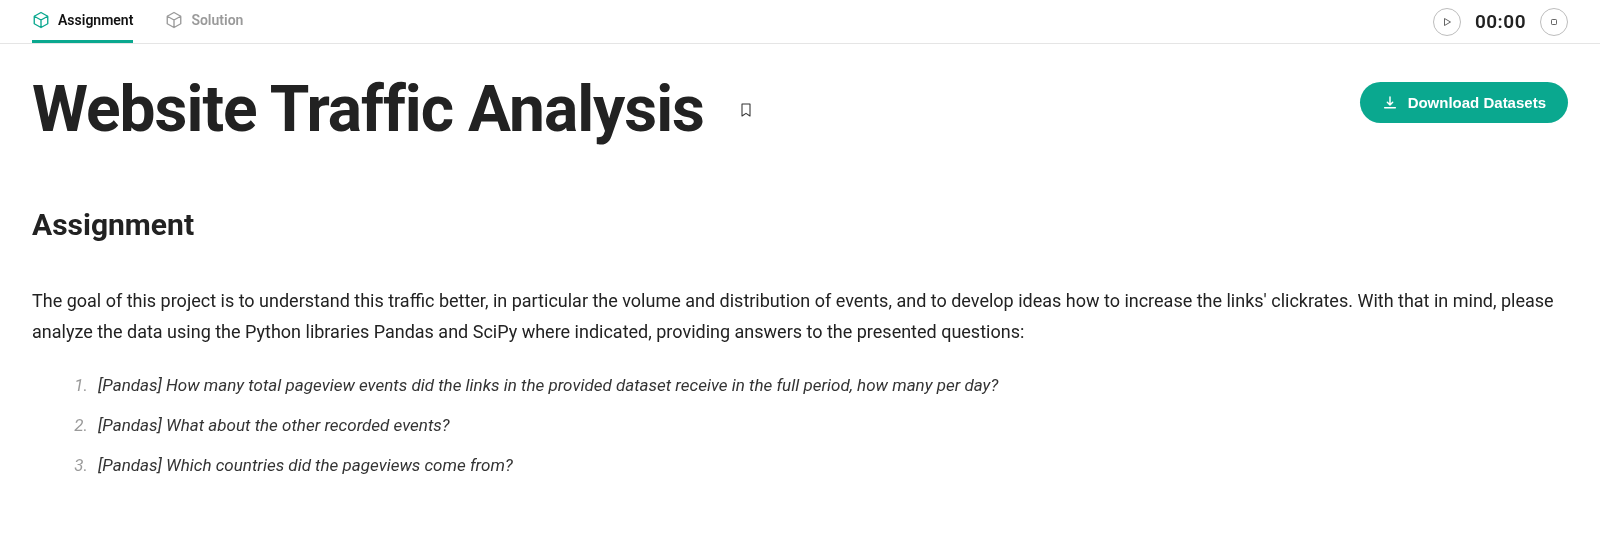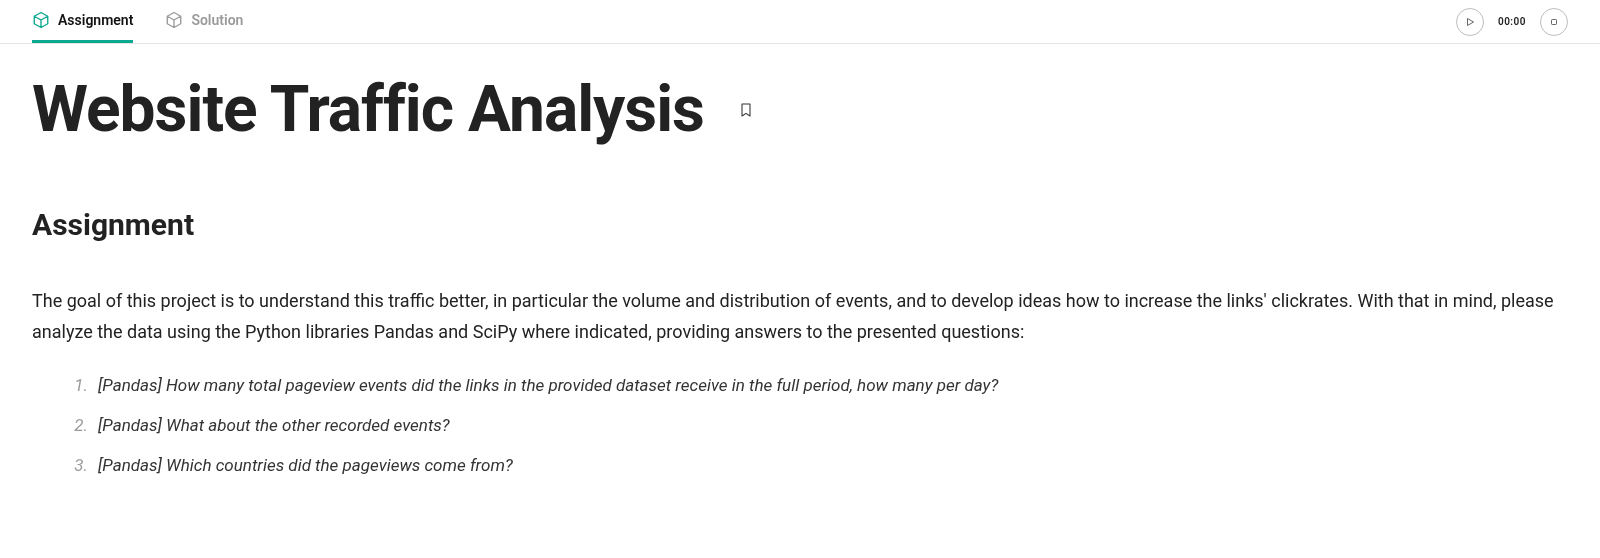--- a/index.html
+++ b/index.html
@@ -7,21 +7,21 @@
   .tabbar { display: flex; align-items: center; height: 44px; border-bottom: 1px solid #e5e5e5; padding: 0 32px; position: relative; }
   .tabs { display: flex; gap: 32px; align-items: center; height: 100%; }
   .tab { display: flex; align-items: center; gap: 8px; height: 100%; cursor: pointer; color: #9a9a9a; font-size: 14px; font-weight: 600; border-bottom: 3px solid transparent; }
   .tab.active { color: #111; border-bottom: 3px solid #0aa88f; }
   .tab.active .cube svg path { stroke: #0aa88f; }
   .cube { width: 18px; height: 18px; display: flex; align-items: center; justify-content: center; }
   .cube svg { width: 18px; height: 18px; }
   .right-controls { margin-left: auto; display: flex; align-items: center; gap: 14px; }
   .icon-btn { width: 28px; height: 28px; border: 1.5px solid #bdbdbd; border-radius: 50%; background: #fff; display: flex; align-items: center; justify-content: center; cursor: pointer; }
   .icon-btn svg { width: 12px; height: 12px; }
-  .timer { font-size: 10px; font-weight: 600; color: #222; letter-spacing: 0.5px; }
+  .timer { font-size: 19px; font-weight: 600; color: #222; letter-spacing: 0.5px; }
   .content { padding: 32px 0 0 32px; }
   .title-row { display: flex; align-items: center; gap: 32px; position: relative; }
   .page-title { font-size: 64px; font-weight: 700; letter-spacing: -1px; line-height: 1.05; }
   .bookmark { width: 20px; height: 24px; display: flex; align-items: center; justify-content: center; cursor: pointer; }
   .bookmark svg { width: 16px; height: 20px; }
   .download-btn { position: absolute; right: 32px; top: 6px; display: flex; align-items: center; gap: 10px; background: #0aa88f; color: #fff; font-weight: 700; font-size: 15px; padding: 12px 22px; border-radius: 999px; border: none; cursor: pointer; }
   .download-btn svg { width: 16px; height: 16px; }
   .intro { margin-top: 44px; font-style: italic; font-size: 18px; color: #2a2a2a; }
   .section-heading { margin-top: 64px; font-size: 30px; font-weight: 700; }
   .body-text { margin-top: 44px; font-size: 18px; line-height: 1.7; color: #222; padding-right: 10px; }
@@ -67,20 +67,26 @@
 </div>
 
 <div class="content">
   <div class="title-row">
     <h1 class="page-title">Website Traffic Analysis</h1>
     <span class="bookmark">
       <svg viewBox="0 0 24 24" fill="none">
           <path d="M6 3h12v18l-6-4-6 4V3z" stroke="#333" stroke-width="1.6" stroke-linejoin="round"></path>
         </svg>
     </span>
+    <button class="download-btn">
+      <svg viewBox="0 0 24 24" fill="none">
+          <path d="M12 3v12m0 0l-4-4m4 4l4-4M4 19h16" stroke="#fff" stroke-width="2.2" stroke-linecap="round" stroke-linejoin="round"></path>
+        </svg>
+      <span>Download Datasets</span>
+    </button>
   </div>
 
 
   <h2 class="section-heading">Assignment</h2>
 
   <p class="body-text">The goal of this project is to understand this traffic better, in particular the volume and distribution of events, and to develop ideas how to increase the links' clickrates. With that in mind, please analyze the data using the Python libraries Pandas and SciPy where indicated, providing answers to the presented questions:</p>
 
   <ol class="questions">
     <li>[Pandas] How many total pageview events did the links in the provided dataset receive in the full period, how many per day?</li>
     <li>[Pandas] What about the other recorded events?</li>

